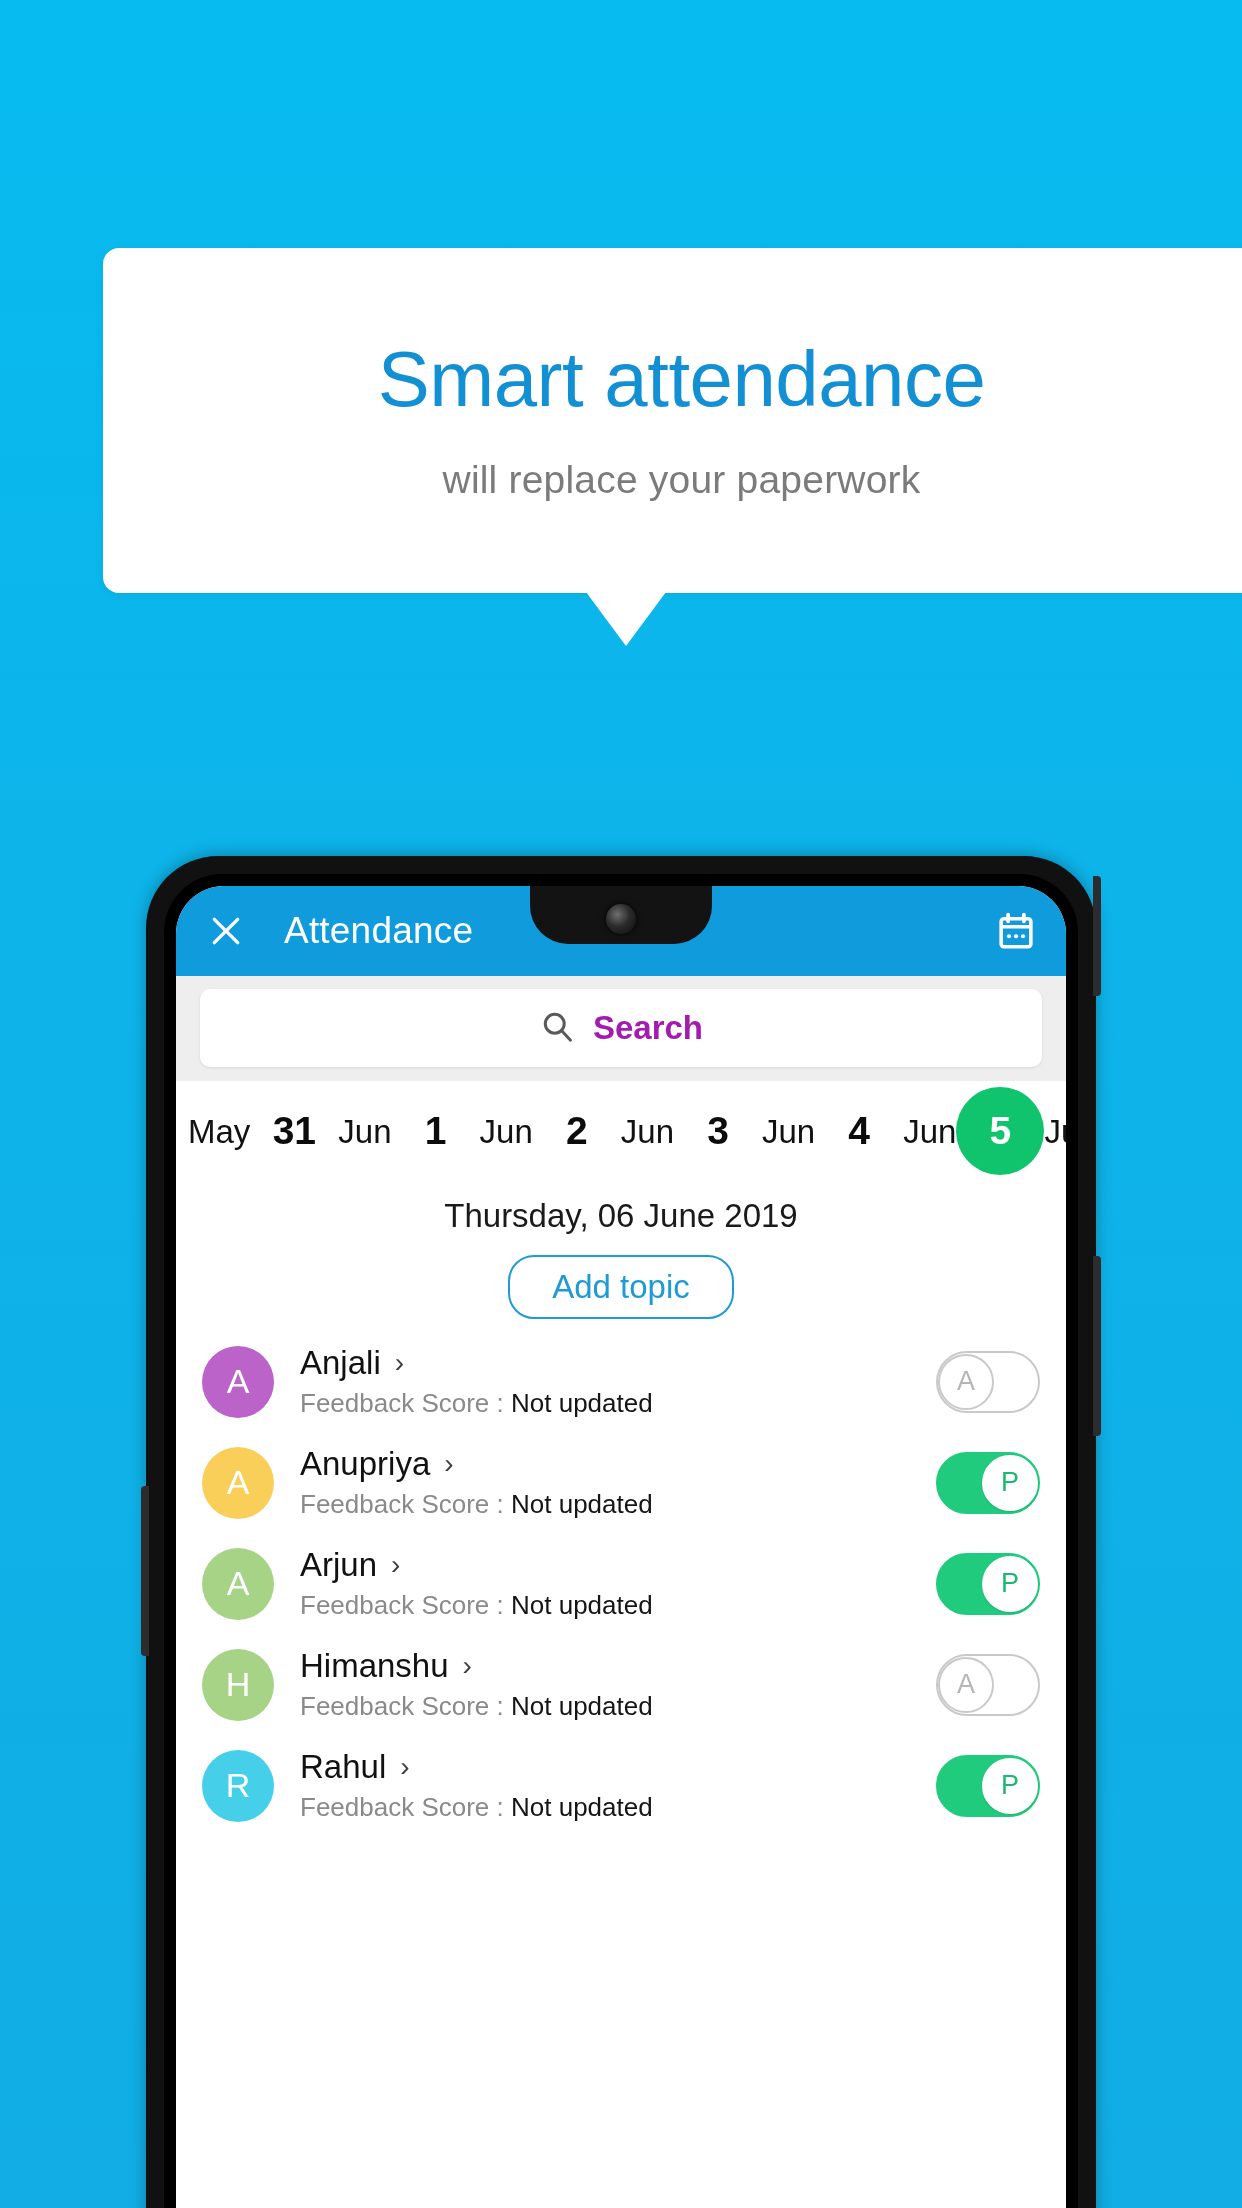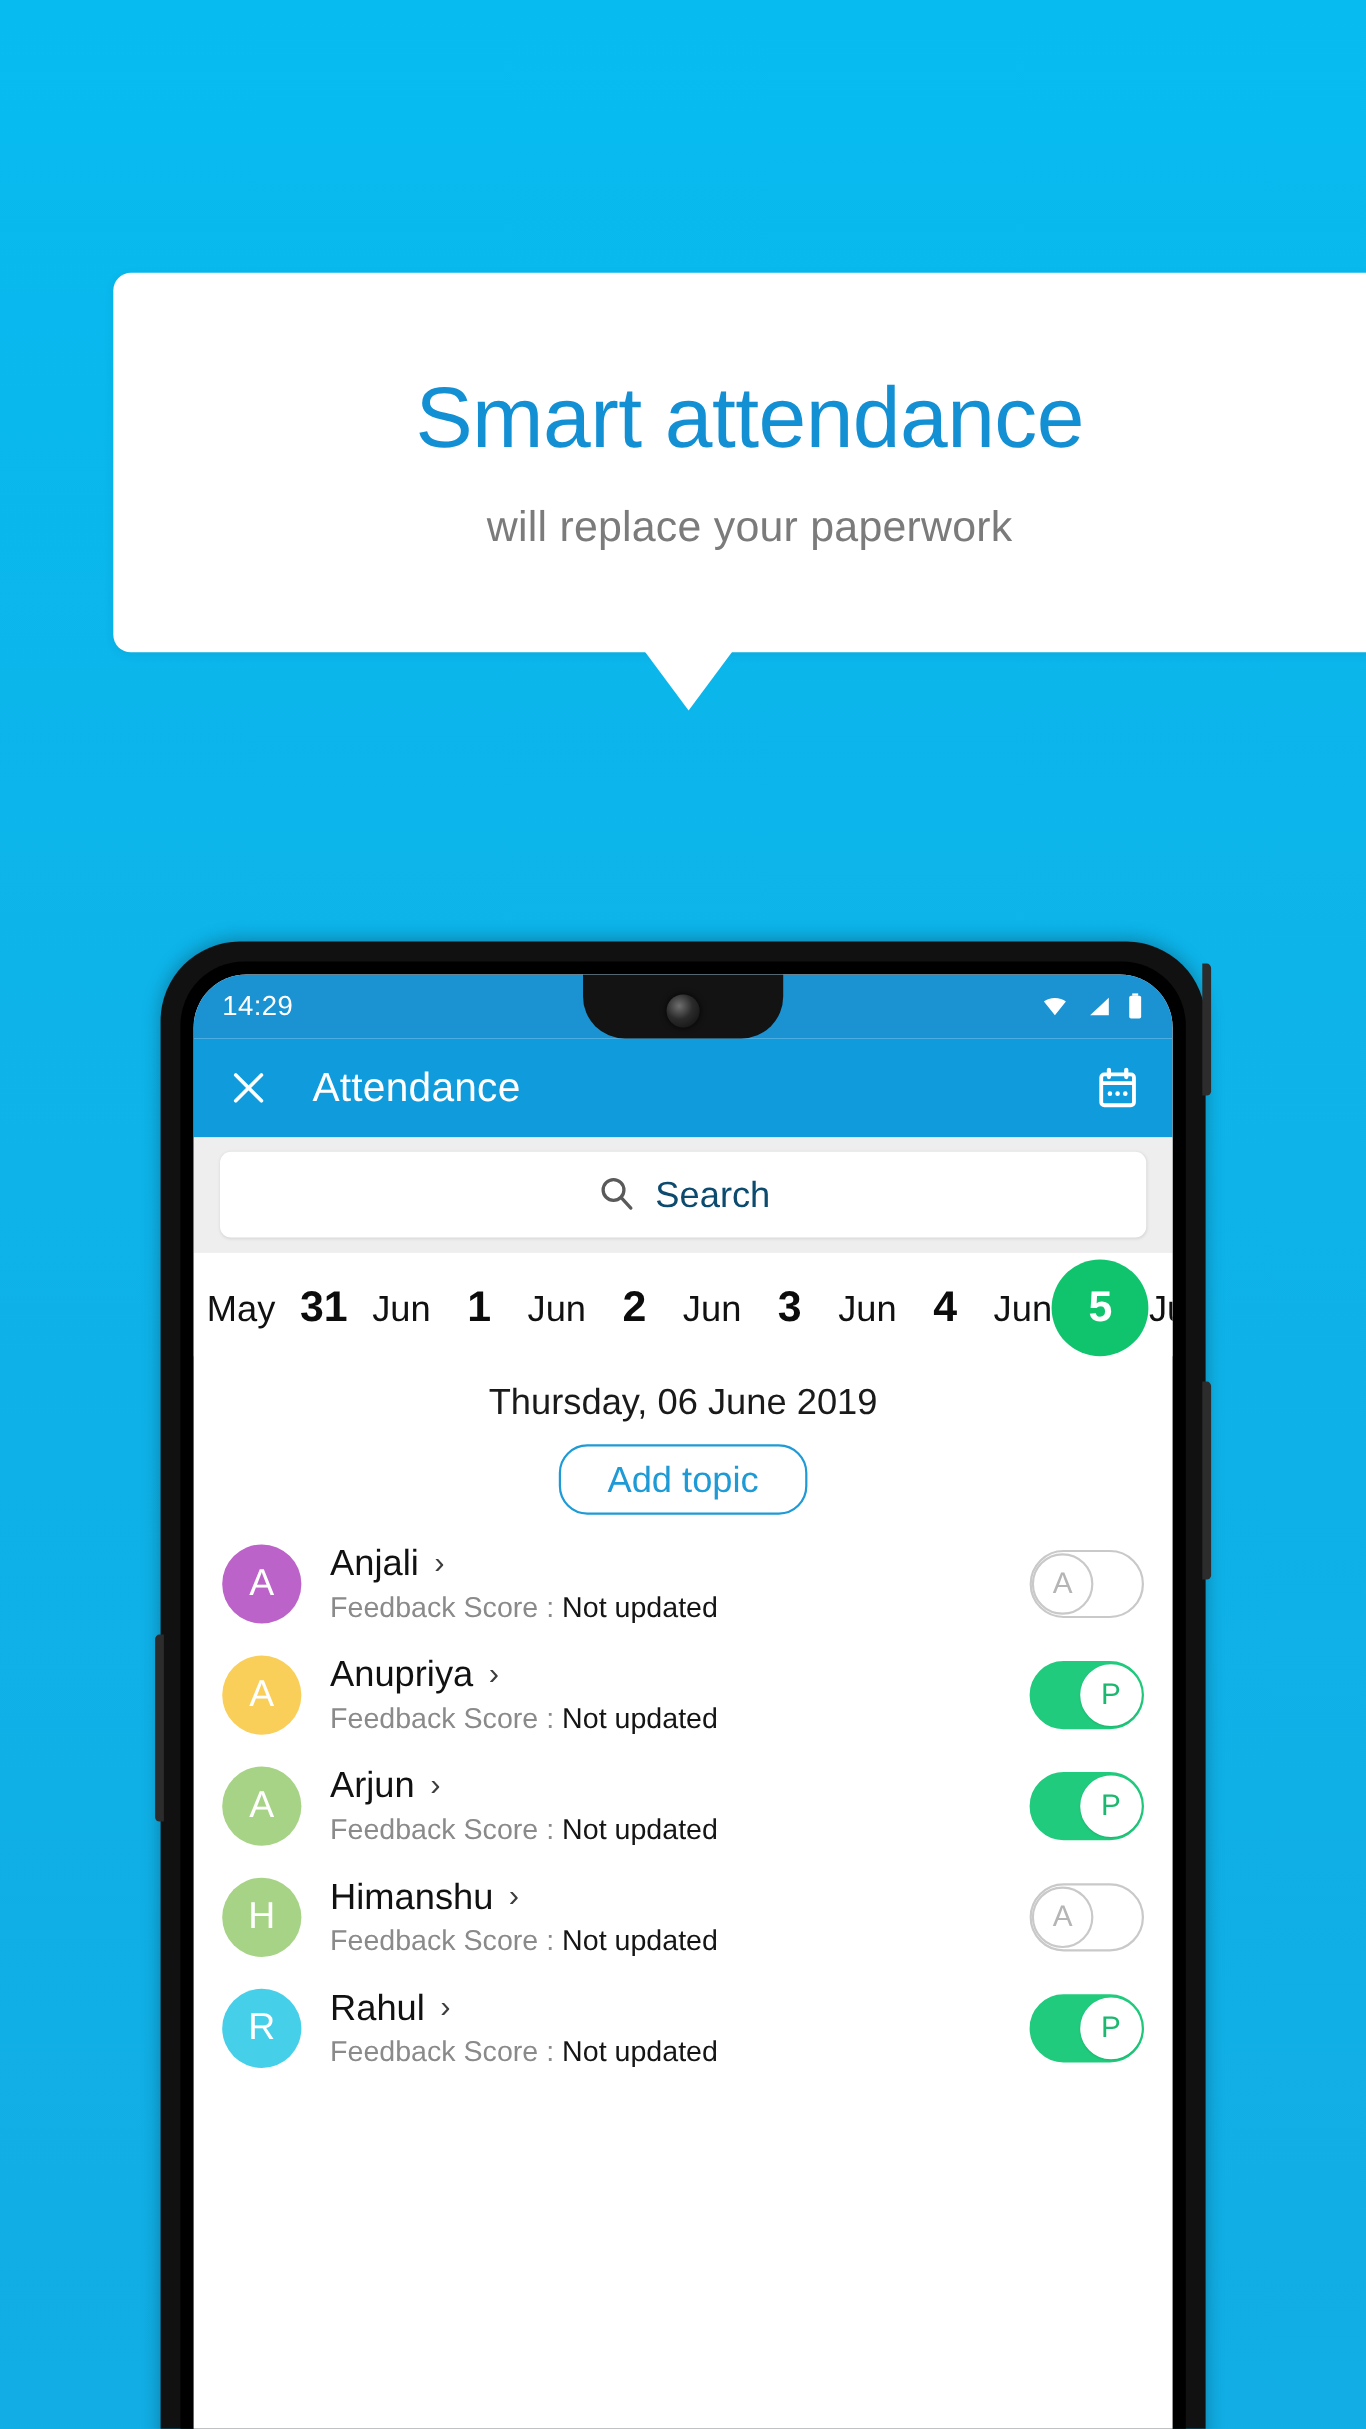--- a/index.html
+++ b/index.html
@@ -184,22 +184,22 @@
     background: #ffffff;
     border-radius: 10px;
     display: flex;
     align-items: center;
     justify-content: center;
     gap: 18px;
     box-shadow: 0 1px 3px rgba(0,0,0,0.10);
   }
   .search-ph {
     font-size: 33px;
-    color: #0c4a6e;
-    font-weight: 400;
+    color: #a21caf;
+    font-weight: 700;
   }
 
   
   .datestrip {
     display: flex;
     padding: 6px 12px 0 12px;
     background: #ffffff;
   }
   .datecell {
     flex: 1 1 0;
@@ -339,41 +339,20 @@
   <div class="btn-side btn-right-1"></div>
   <div class="btn-side btn-right-2"></div>
 
   <div class="phone-inner-bezel">
     <div class="screen">
 
       <div class="notch">
         <div class="notch-cam"></div>
       </div>
 
-      <div class="statusbar">
-        <div class="sb-time">14:29</div>
-        <div class="sb-icons">
-          <span>
-            <svg width="30" height="24" viewBox="0 0 24 24">
-                <path fill="#ffffff" d="M2 7.5 C7 3.2 17 3.2 22 7.5 L12 20 Z"></path>
-              </svg>
-          </span>
-          <span>
-            <svg width="26" height="24" viewBox="0 0 24 24">
-                <path fill="#ffffff" d="M21 4 L21 20 L4 20 Z"></path>
-              </svg>
-          </span>
-          <span>
-            <svg width="16" height="26" viewBox="0 0 12 24">
-                <rect x="3.5" y="1" width="5" height="2" fill="#ffffff"></rect>
-                <rect x="1" y="3" width="10" height="19" rx="1.5" fill="#ffffff"></rect>
-              </svg>
-          </span>
-        </div>
-      </div>
 
       <div class="appbar">
         <div class="appbar-close">
           <svg width="40" height="40" viewBox="0 0 24 24">
               <path stroke="#ffffff" stroke-width="2" stroke-linecap="round" d="M5 5 L19 19 M19 5 L5 19"></path>
             </svg>
         </div>
         <div class="appbar-title">Attendance</div>
         <div class="appbar-cal">
           <svg width="42" height="42" viewBox="0 0 24 24">

